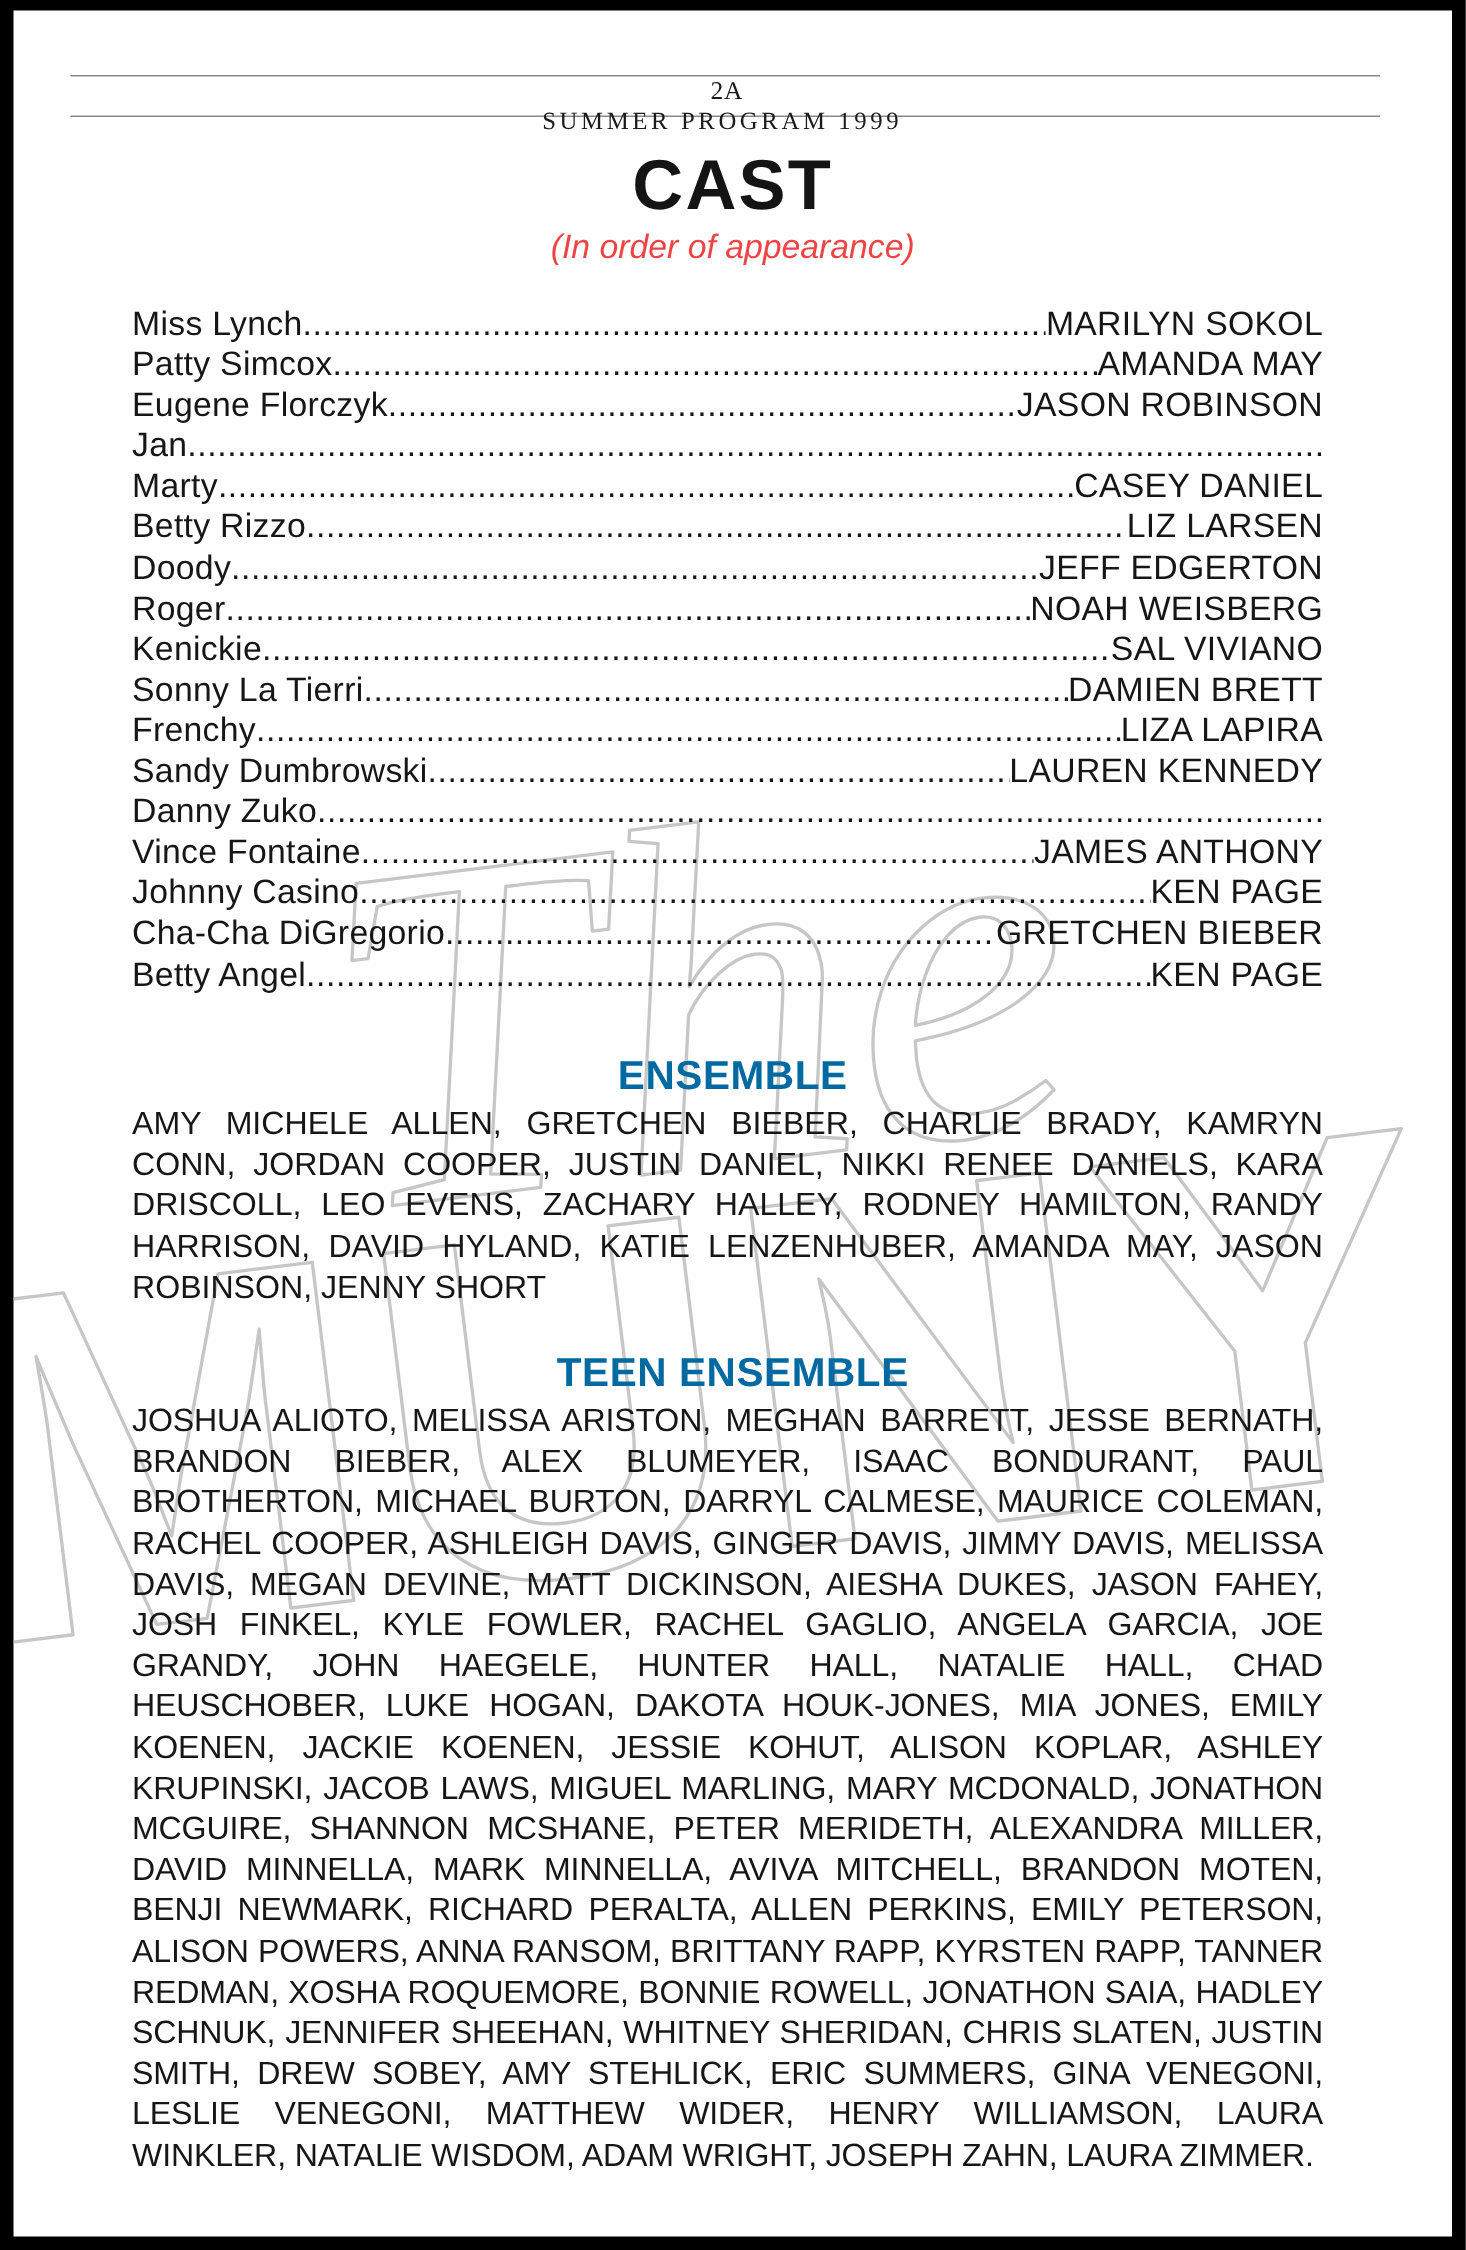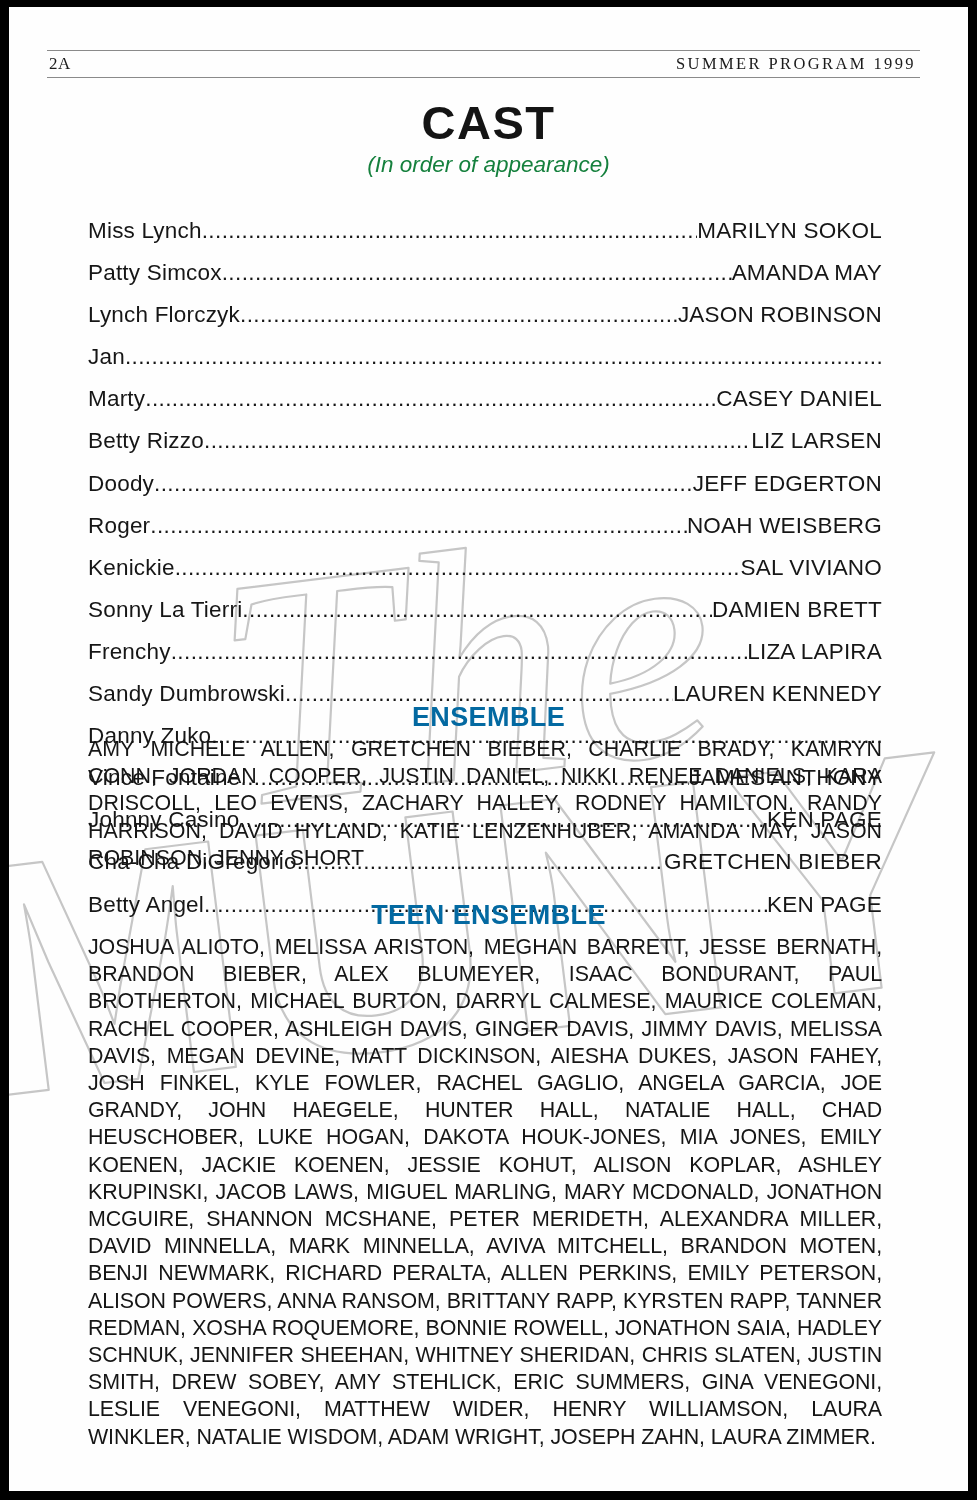--- a/index.html
+++ b/index.html
@@ -49,20 +49,21 @@
     top: 43px;
     width: 873px;
     height: 26px;
     border-top: 1.5px solid #ララ;
     border-top: 1.5px solid #8a8a8a;
     border-bottom: 1.5px solid #8a8a8a;
     display: flex;
     align-items: center;
     justify-content: space-between;
     font-family: "Liberation Serif", serif;
+    flex-direction: column;
   }
   .runhead .folio {
     font-size: 17px;
     color: #1b1b1b;
     letter-spacing: 0.5px;
     padding-left: 2px;
   }
   .runhead .progname {
     font-size: 16.5px;
     color: #1b1b1b;
@@ -85,40 +86,39 @@
     color: #141414;
   }
   .cast-subtitle {
     position: absolute;
     top: 145px;
     left: 0;
     width: 959px;
     text-align: center;
     font-size: 22.5px;
     font-style: italic;
-    color: #15803d;
+    color: #ef4444;
   }
 
   
   #cast-list {
     position: absolute;
     top: 196px;
     left: 79px;
     width: 794px;
   }
   .cast-row {
     display: flex;
     align-items: baseline;
     width: 100%;
     height: 27.1px;
     font-size: 22.5px;
     color: #161616;
     white-space: nowrap;
     overflow: hidden;
-    margin-top: 15px;
   }
   .cast-role { flex: 0 0 auto; letter-spacing: 0.2px; }
   .cast-leader {
     flex: 1 1 auto;
     overflow: hidden;
     white-space: nowrap;
     margin: 0 0px;
     font-size: 22.5px;
     letter-spacing: 0.4px;
     color: #161616;
@@ -182,21 +182,21 @@
           <span class="cast-role">Miss Lynch</span>
           <span class="cast-leader">..........................................................................................................................</span>
           <span class="cast-actor">MARILYN SOKOL</span>
         </div>
         <div class="cast-row">
           <span class="cast-role">Patty Simcox</span>
           <span class="cast-leader">..........................................................................................................................</span>
           <span class="cast-actor">AMANDA MAY</span>
         </div>
         <div class="cast-row">
-          <span class="cast-role">Lynch Florczyk</span>
+          <span class="cast-role">Eugene Florczyk</span>
           <span class="cast-leader">..........................................................................................................................</span>
           <span class="cast-actor">JASON ROBINSON</span>
         </div>
         <div class="cast-row">
           <span class="cast-role">Jan</span>
           <span class="cast-leader">..........................................................................................................................</span>
         </div>
         <div class="cast-row">
           <span class="cast-role">Marty</span>
           <span class="cast-leader">..........................................................................................................................</span>

